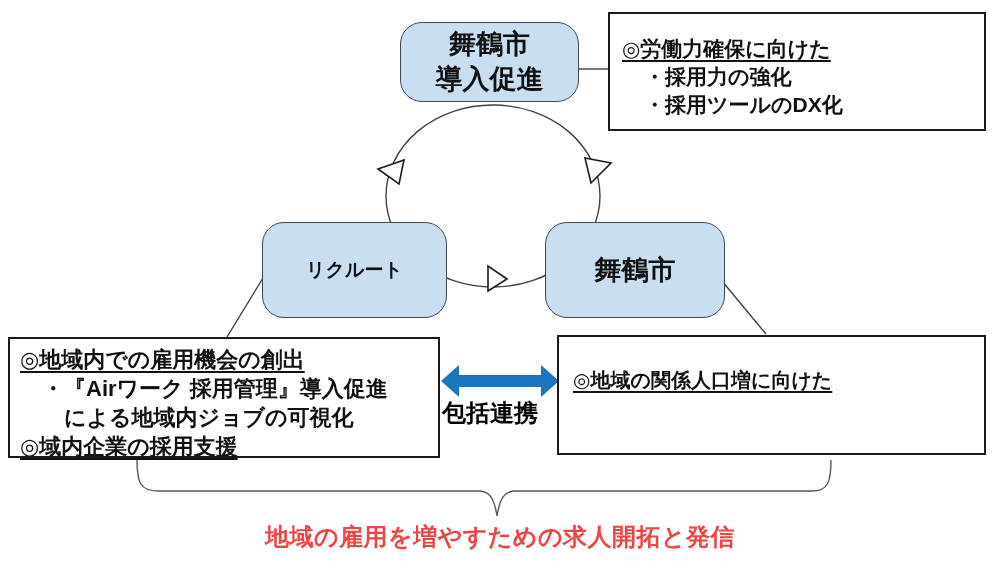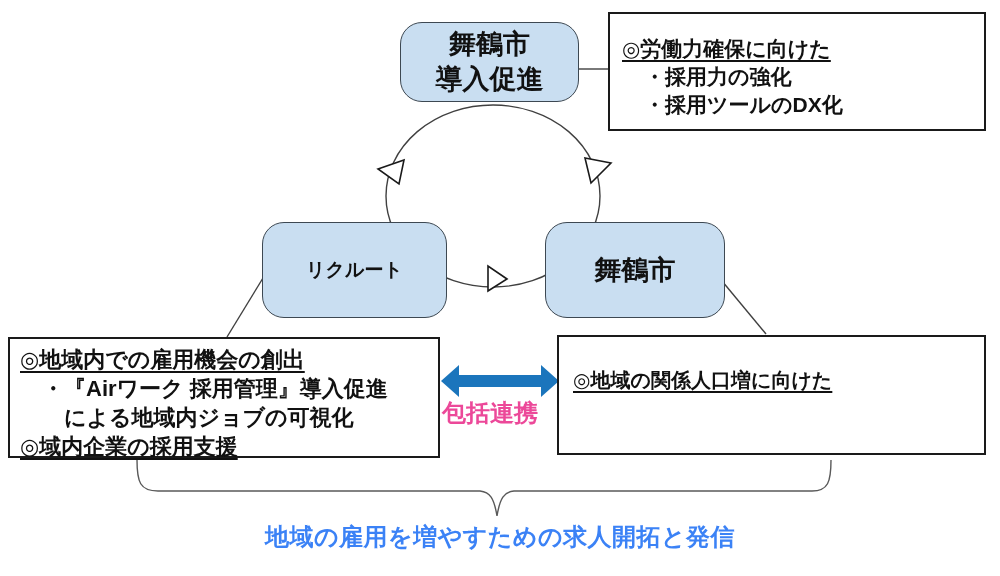--- a/index.html
+++ b/index.html
@@ -28,25 +28,25 @@
   .note-top-right{left:608px;top:12px;width:378px;height:119px;padding:21px 0 0 12px;font-size:21px;line-height:28px;box-sizing:border-box;}
   .note-bottom-left{left:8px;top:337px;width:432px;height:121px;padding:6px 0 0 10px;font-size:22px;line-height:29px;box-sizing:border-box;}
   .note-bottom-right{left:557px;top:335px;width:429px;height:120px;padding:29px 0 0 14px;font-size:20px;line-height:29px;box-sizing:border-box;}
 
   .u{text-decoration:underline;text-decoration-thickness:1.5px;text-underline-offset:4px;}
   .ind1{margin-left:22px;}
   .ind2{margin-left:44px;}
 
   .partnership-label{
     position:absolute;left:426px;top:399px;width:128px;text-align:center;
-    font-weight:700;font-size:24px;line-height:28px;color:#ec4899;
+    font-weight:700;font-size:24px;line-height:28px;color:#000000;
   }
   .caption{
     position:absolute;left:0;top:521px;width:1000px;text-align:center;
-    font-weight:700;font-size:24px;color:#3b82f6;letter-spacing:0.5px;
+    font-weight:700;font-size:24px;color:#ef4444;letter-spacing:0.5px;
   }
 </style>
 </head>
 <body>
 
 <div class="canvas">
 
   <svg class="layer" viewBox="0 0 1000 576">
 
     <ellipse cx="493" cy="196" rx="107" ry="91" fill="none" stroke="#404040" stroke-width="1.4"></ellipse>

